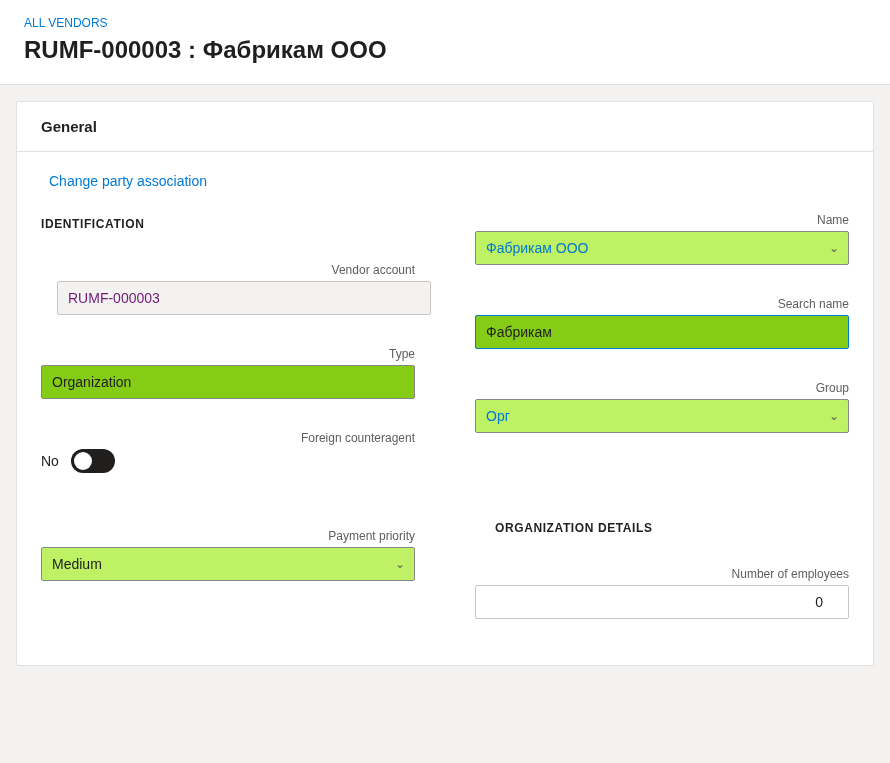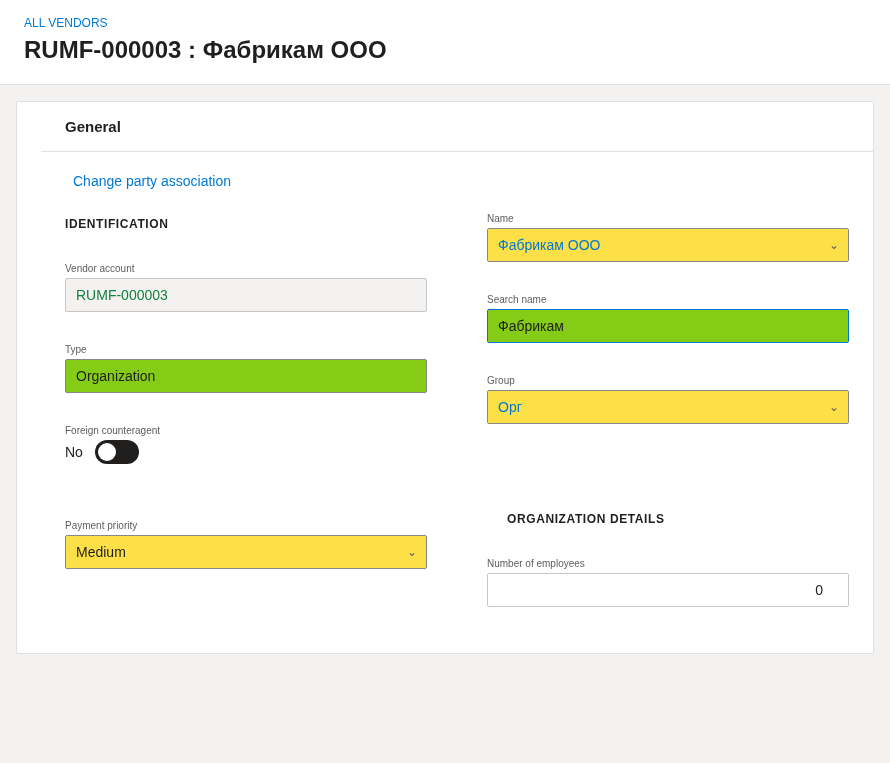--- a/index.html
+++ b/index.html
@@ -28,21 +28,20 @@
       font-size: 24px;
       font-weight: 600;
       color: #201f1e;
     }
 
     .card {
       background: #fff;
       margin: 16px 16px 0 16px;
       border: 1px solid #e1e1e1;
       border-radius: 2px;
-      padding-left: 24px;
     }
 
     .card-header {
       padding: 16px 24px;
       border-bottom: 1px solid #e1e1e1;
       font-size: 15px;
       font-weight: 600;
       color: #201f1e;
     }
 
@@ -80,24 +79,25 @@
       text-transform: uppercase;
       margin-bottom: 16px;
       margin-top: 4px;
     }
 
     .field-group {
       margin-bottom: 16px;
     }
 
     .field-label {
-      font-size: 10px;
+      font-size: 12px;
       color: #605e5c;
       margin-bottom: 4px;
       display: block;
+      text-align: right;
     }
 
     .field-input {
       width: 100%;
       padding: 6px 10px;
       border: 1px solid #8a8886;
       border-radius: 2px;
       font-size: 14px;
       color: #201f1e;
       background: #84cc16;
@@ -121,21 +121,21 @@
       width: 100%;
     }
 
     .field-select {
       width: 100%;
       padding: 6px 32px 6px 10px;
       border: 1px solid #8a8886;
       border-radius: 2px;
       font-size: 14px;
       color: #201f1e;
-      background: #fde047;
+      background: #bef264;
       height: 34px;
       appearance: none;
       -webkit-appearance: none;
       cursor: pointer;
     }
 
     .field-select.blue-text {
       color: #0078d4;
     }
 
@@ -233,21 +233,21 @@
     <a class="change-party-link">Change party association</a>
 
     <div class="form-layout">
 
       <div class="left-col">
 
         <div class="section-label">IDENTIFICATION</div>
 
         <div class="field-group">
           <label class="field-label">Vendor account</label>
-          <input class="field-input readonly" type="text" readonly="" style="color: #15803d; background: rgb(243, 242, 241);" value="RUMF-000003">
+          <input class="field-input readonly" type="text" readonly="" style="color: #701a75; background: rgb(243, 242, 241); margin-left: 16px;" value="RUMF-000003">
         </div>
 
         <div class="field-group">
           <label class="field-label">Type</label>
           <input class="field-input" type="text" value="Organization" style="">
         </div>
 
         <div class="field-group">
           <label class="field-label">Foreign counteragent</label>
           <div class="toggle-row">

